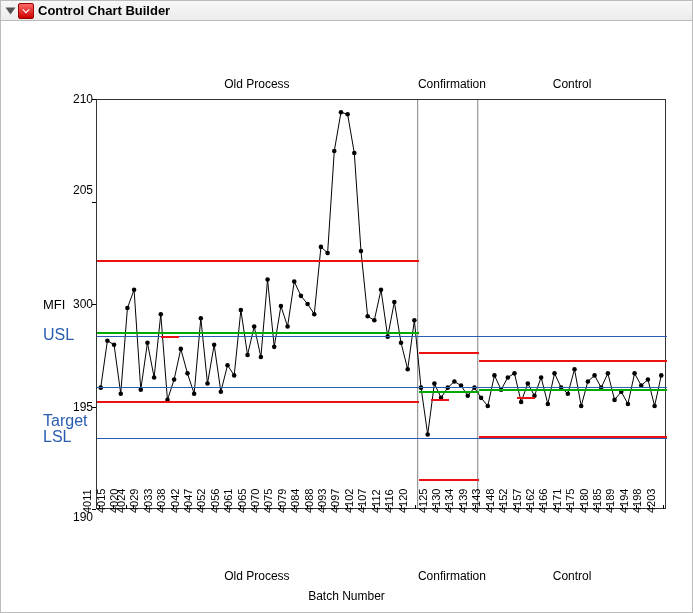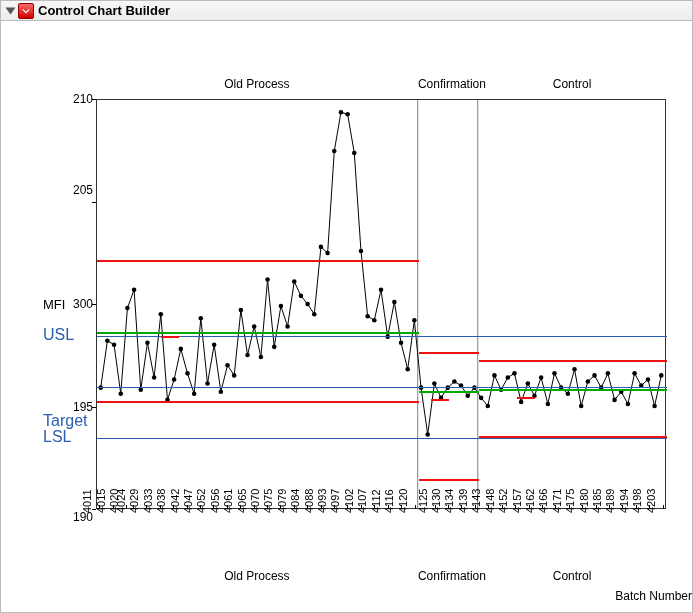--- a/index.html
+++ b/index.html
@@ -137,21 +137,21 @@
 
   .phase-bottom-label {
     position: absolute;
     font-size: 12px;
     text-align: center;
     top: 548px;
   }
   .xaxis-title {
     position: absolute;
     width: 100%;
-    text-align: right;
+    text-align: center;
     top: 568px;
     font-size: 12px;
   }
 
   svg.plot-svg {
     position: absolute;
     left: 0; top: 0;
     width: 100%; height: 100%;
     overflow: visible;
   }

